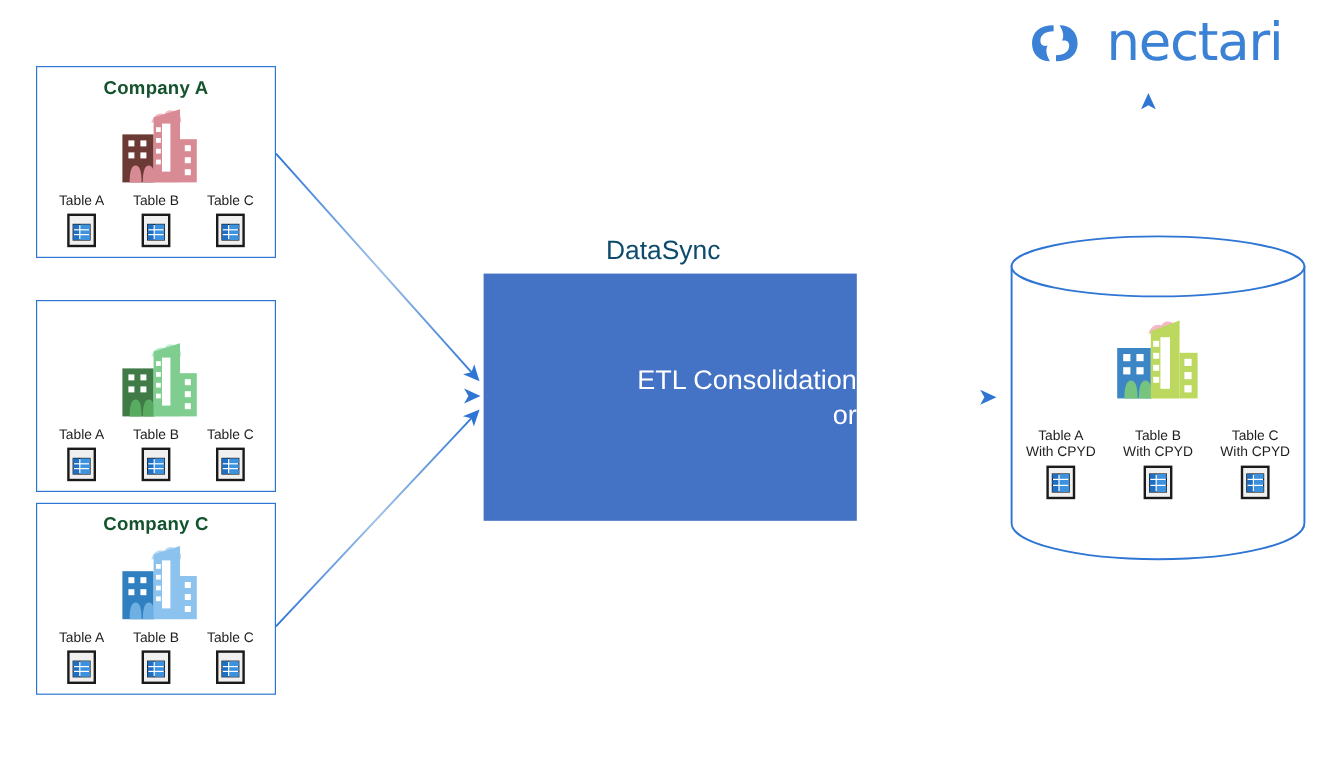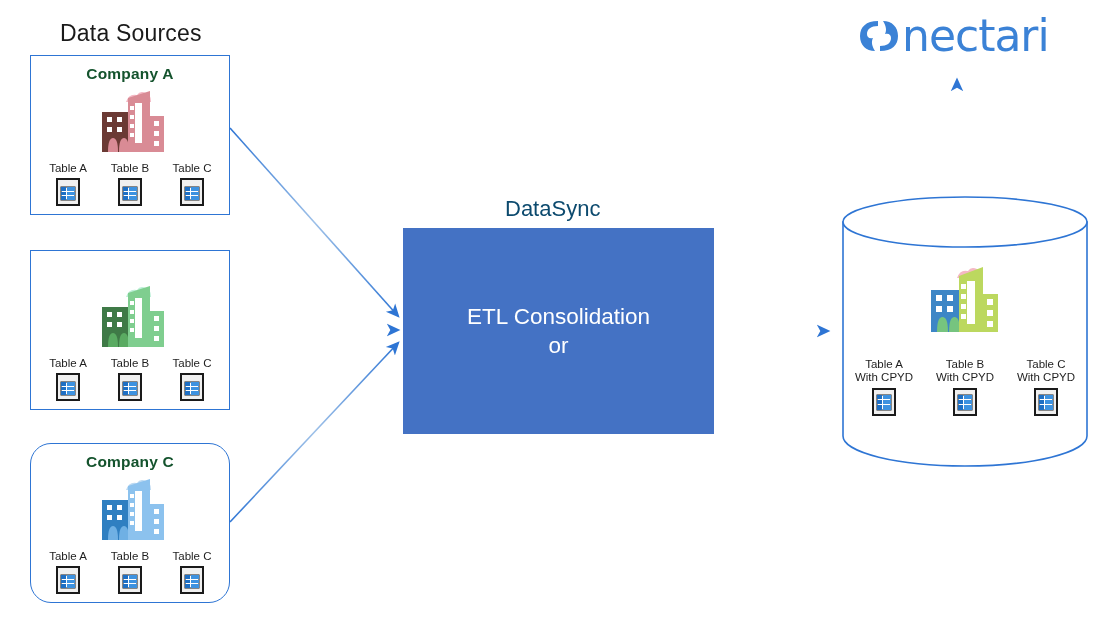--- a/index.html
+++ b/index.html
@@ -59,21 +59,21 @@
   .table-icon{margin-top:4px;}
 
   
   .datasync-label{
     position:absolute;
     font-size:22px;color:#0c4a6e;white-space:nowrap;
   }
   .datasync-box{
     position:absolute;
     background:#4472C4;
-    display:flex;align-items:center;justify-content:center;
+    display:flex;align-items:flex-end;justify-content:center;
     flex-direction:column;
   }
   .datasync-line{
     color:#ffffff;font-size:22.5px;line-height:29px;
     text-align:center;white-space:nowrap;
   }
 
   
   .cyl{position:absolute;}
   .cyl-title{
@@ -90,37 +90,36 @@
     display:flex;flex-direction:column;align-items:center;width:72px;
   }
   .wh-label{
     font-size:11.5px;color:#1e1e1e;line-height:13px;text-align:center;
     white-space:nowrap;
   }
 
   
   .logo{
     position:absolute;
-    display:flex;align-items:center;gap:0;
+    display:flex;align-items:center;gap:20px;
   }
   .logo-text{
     font-size:44px;color:#3b82d6;letter-spacing:-1px;
     font-family:"DejaVu Sans", sans-serif;font-weight:400;
     line-height:44px;
   }
 
   svg{display:block;overflow:visible;}
   .arrows{position:absolute;left:0;top:0;width:1106px;height:634px;pointer-events:none;}
 </style>
 </head>
 <body>
 
 <div class="stage">
 
-  <div class="section-title" style="left:60px;top:20px;">Data Sources</div>
 
   <div class="company-card" style="left:30px;top:55px;">
     <div class="company-title">Company A</div>
     <div class="bldg-wrap">
       <svg width="96" height="66" viewBox="0 0 96 66">
         <path d="M44 16 q3-9 11-7 q3-5 9-2 q5 1 5 9 z" fill="#f4b8c4"></path>
         <rect x="20" y="26" width="26" height="40" fill="#6b3a34"></rect>
         <rect x="25" y="31" width="5" height="5" fill="#ffffff"></rect>
         <rect x="35" y="31" width="5" height="5" fill="#ffffff"></rect>
         <rect x="25" y="41" width="5" height="5" fill="#ffffff"></rect>
@@ -253,21 +252,21 @@
             <rect x="5" y="14" width="5" height="3" fill="#1e6fc4"></rect>
             <rect x="11" y="14" width="8" height="3" fill="#3d92e0"></rect>
             <rect x="5" y="18" width="5" height="4" fill="#1e6fc4"></rect>
             <rect x="11" y="18" width="8" height="4" fill="#3d92e0"></rect>
           </svg>
         </span>
       </div>
     </div>
   </div>
 
-  <div class="company-card" style="left:30px;top:443px;border-radius:21px;">
+  <div class="company-card" style="left:30px;top:419px;">
     <div class="company-title">Company C</div>
     <div class="bldg-wrap">
       <svg width="96" height="66" viewBox="0 0 96 66">
         <path d="M44 16 q3-9 11-7 q3-5 9-2 q5 1 5 9 z" fill="#bcd9f2"></path>
         <rect x="20" y="26" width="26" height="40" fill="#2f7fc1"></rect>
         <rect x="25" y="31" width="5" height="5" fill="#ffffff"></rect>
         <rect x="35" y="31" width="5" height="5" fill="#ffffff"></rect>
         <rect x="25" y="41" width="5" height="5" fill="#ffffff"></rect>
         <rect x="35" y="41" width="5" height="5" fill="#ffffff"></rect>
         <path d="M26 66 q0-14 5-14 q5 0 5 14 z" fill="#6fb0e4"></path>

